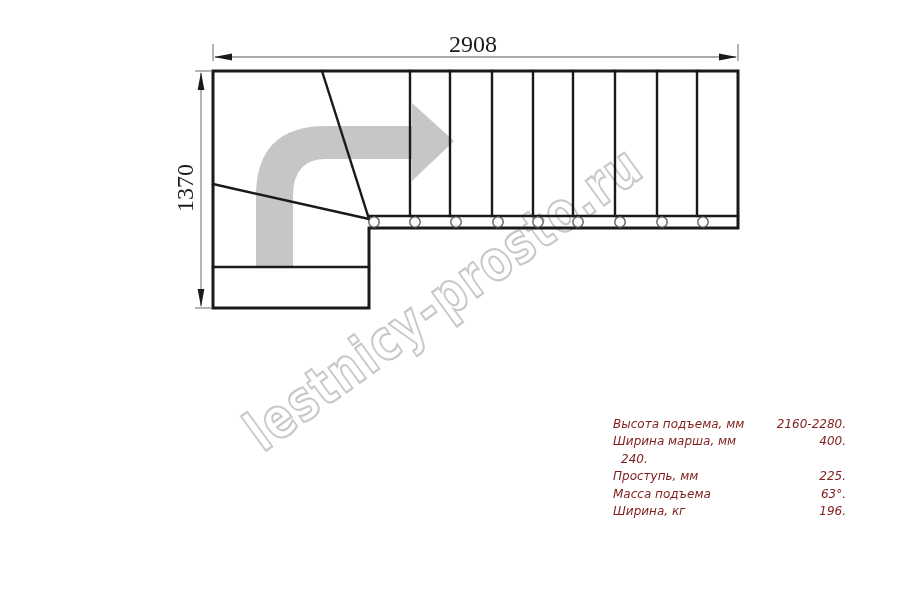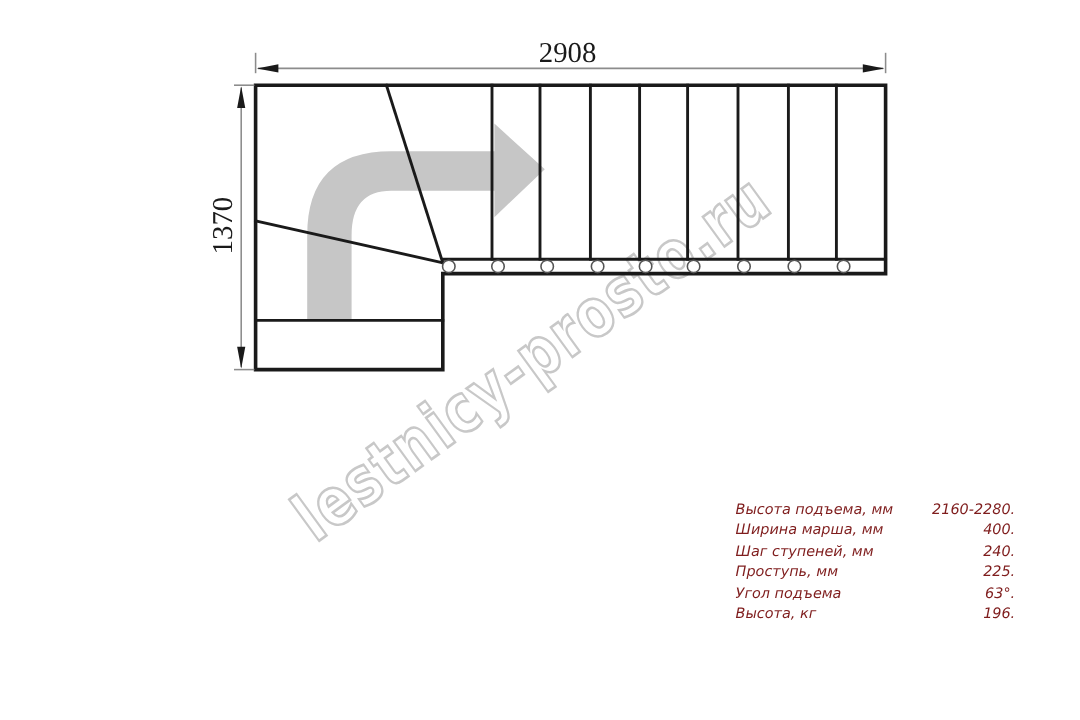--- a/index.html
+++ b/index.html
@@ -109,29 +109,28 @@
   <div class="specs">
     <div class="spec-row">
       <span class="spec-label">Высота подъема, мм</span>
       <span class="spec-value">2160-2280.</span>
     </div>
     <div class="spec-row">
       <span class="spec-label">Ширина марша, мм</span>
       <span class="spec-value">400.</span>
     </div>
     <div class="spec-row">
-      <span class="spec-label">Шаг ступеней, мм</span>
       <span class="spec-value">240.</span>
     </div>
     <div class="spec-row">
       <span class="spec-label">Проступь, мм</span>
       <span class="spec-value">225.</span>
     </div>
     <div class="spec-row">
-      <span class="spec-label">Угол подъема</span>
+      <span class="spec-label">Масса подъема</span>
       <span class="spec-value">63°.</span>
     </div>
     <div class="spec-row">
-      <span class="spec-label">Высота, кг</span>
+      <span class="spec-label">Ширина, кг</span>
       <span class="spec-value">196.</span>
     </div>
   </div>
 </div>
 
 </body></html>

